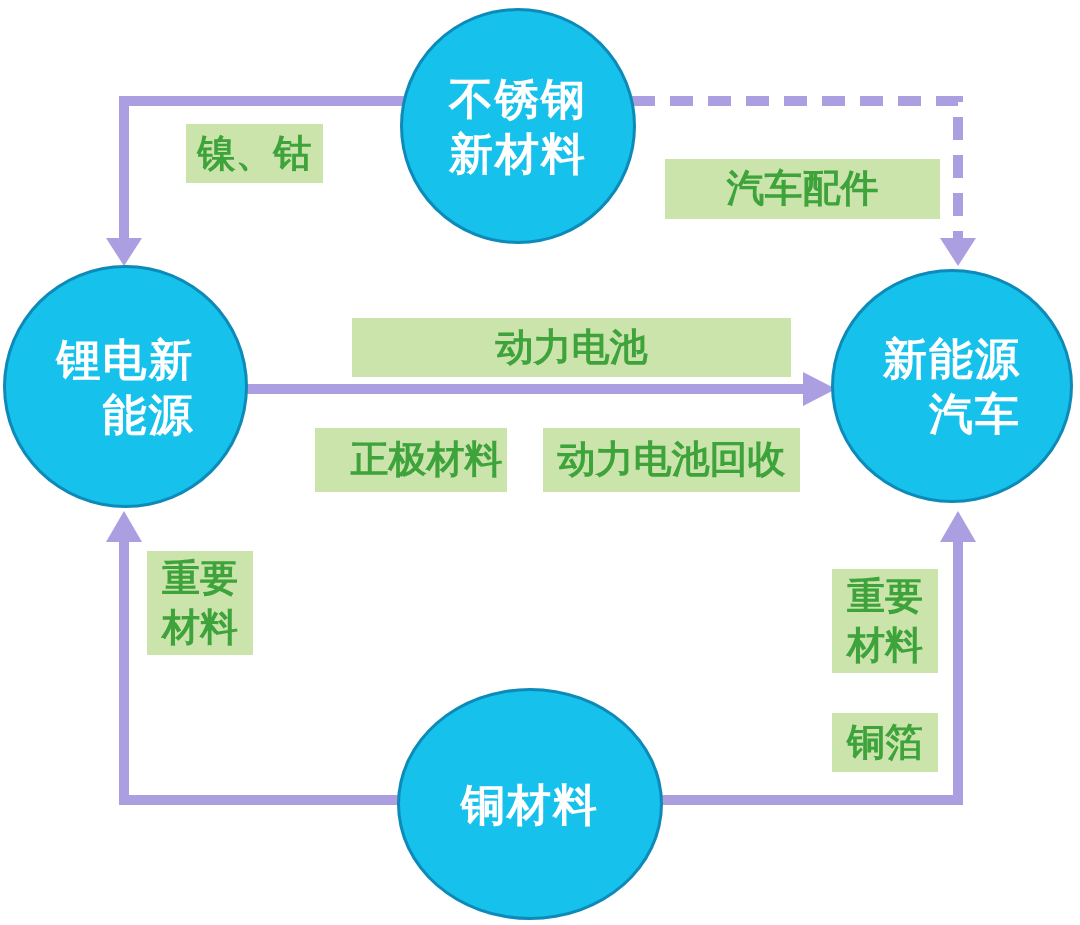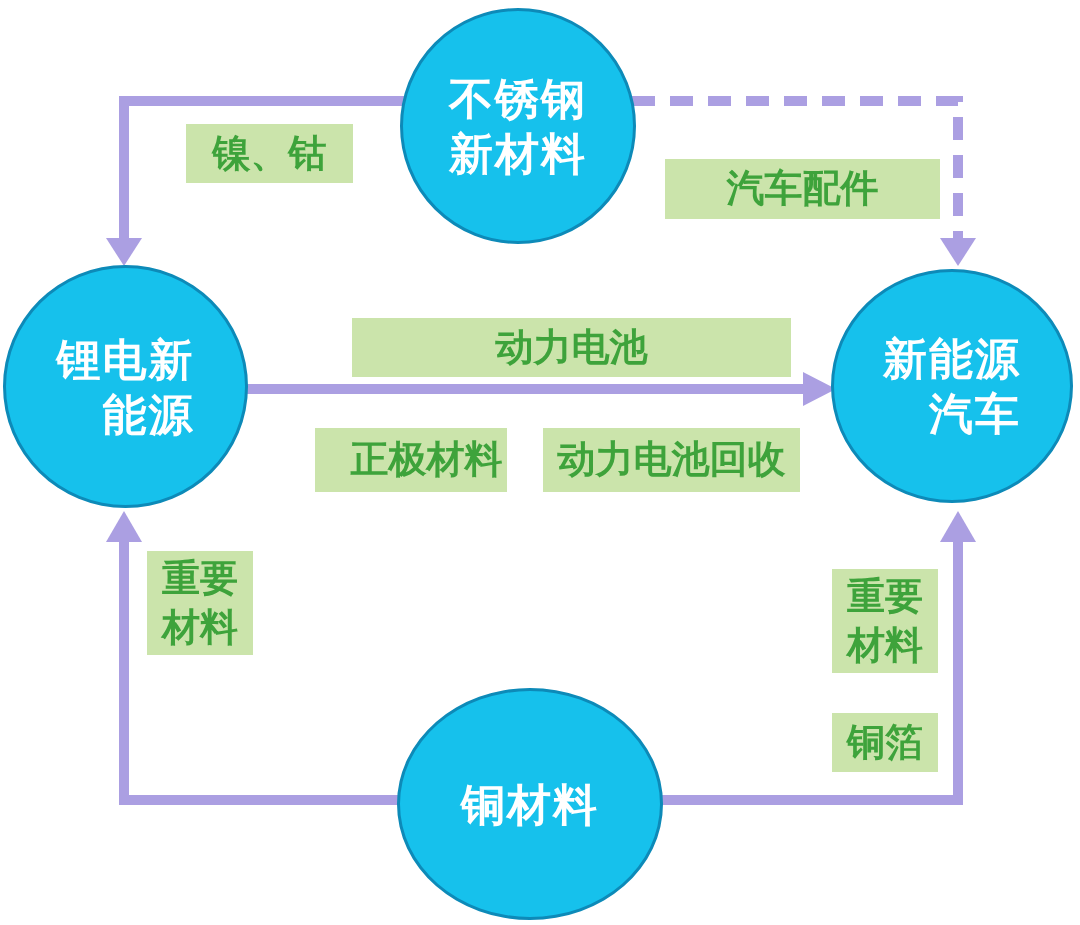--- a/index.html
+++ b/index.html
@@ -59,21 +59,21 @@
     font-weight: bold;
     display: flex;
     align-items: center;
     justify-content: center;
     text-align: center;
     white-space: pre-line;
     line-height: 1.3;
     z-index: 3;
     box-sizing: border-box;
   }
-  .tag-nickel      { left: 186px; top: 124px; width: 167px; height: 59px; }
+  .tag-nickel      { left: 186px; top: 124px; width: 137px; height: 59px; }
   .tag-autoparts   { left: 665px; top: 123px; width: 275px; height: 60px; margin-top: 36px; }
   .tag-battery     { left: 352px; top: 318px; width: 439px; height: 59px; }
   .tag-cathode     { left: 315px; top: 428px; width: 192px; height: 64px; padding-left: 31px; }
   .tag-recycling   { left: 543px; top: 428px; width: 257px; height: 64px; }
   .tag-importantL  { left: 147px; top: 551px; width: 106px; height: 104px; }
   .tag-copperL     { left: 147px; top: 663px; width: 106px; height: 109px; }
   .tag-importantR  { left: 832px; top: 569px; width: 106px; height: 104px; }
   .tag-copperfoil  { left: 832px; top: 713px; width: 106px; height: 59px; }
 </style>
 </head>

